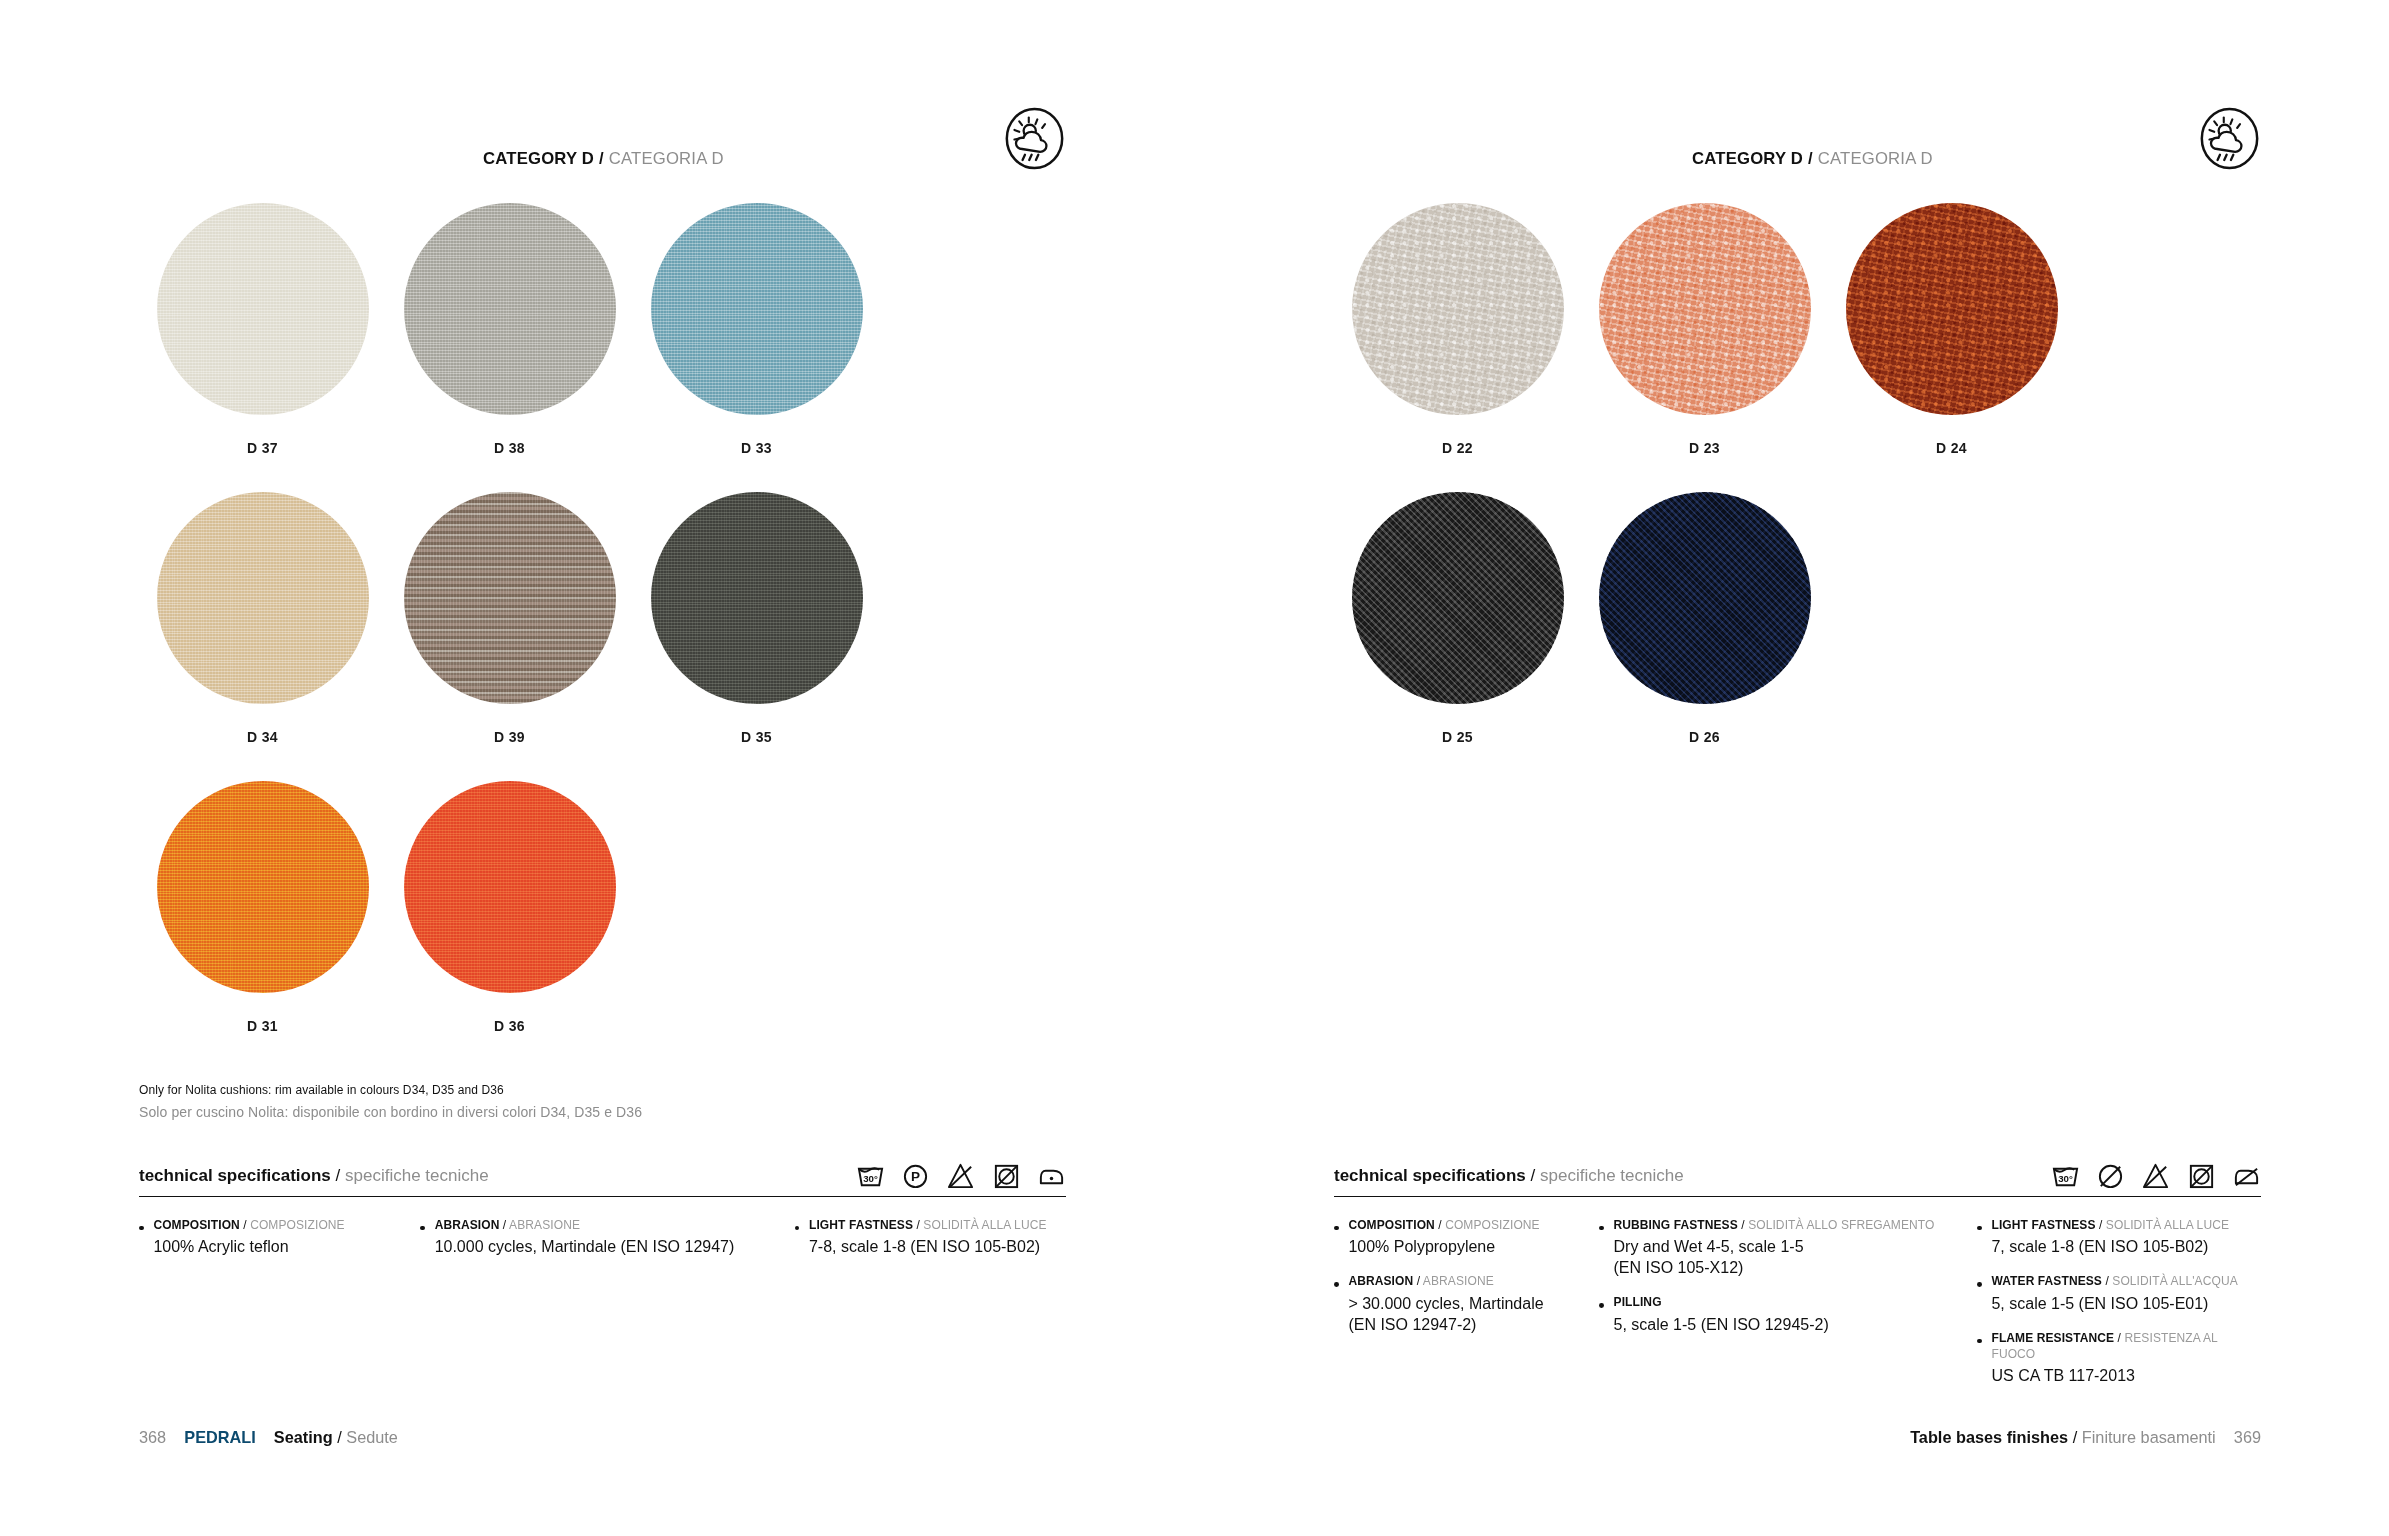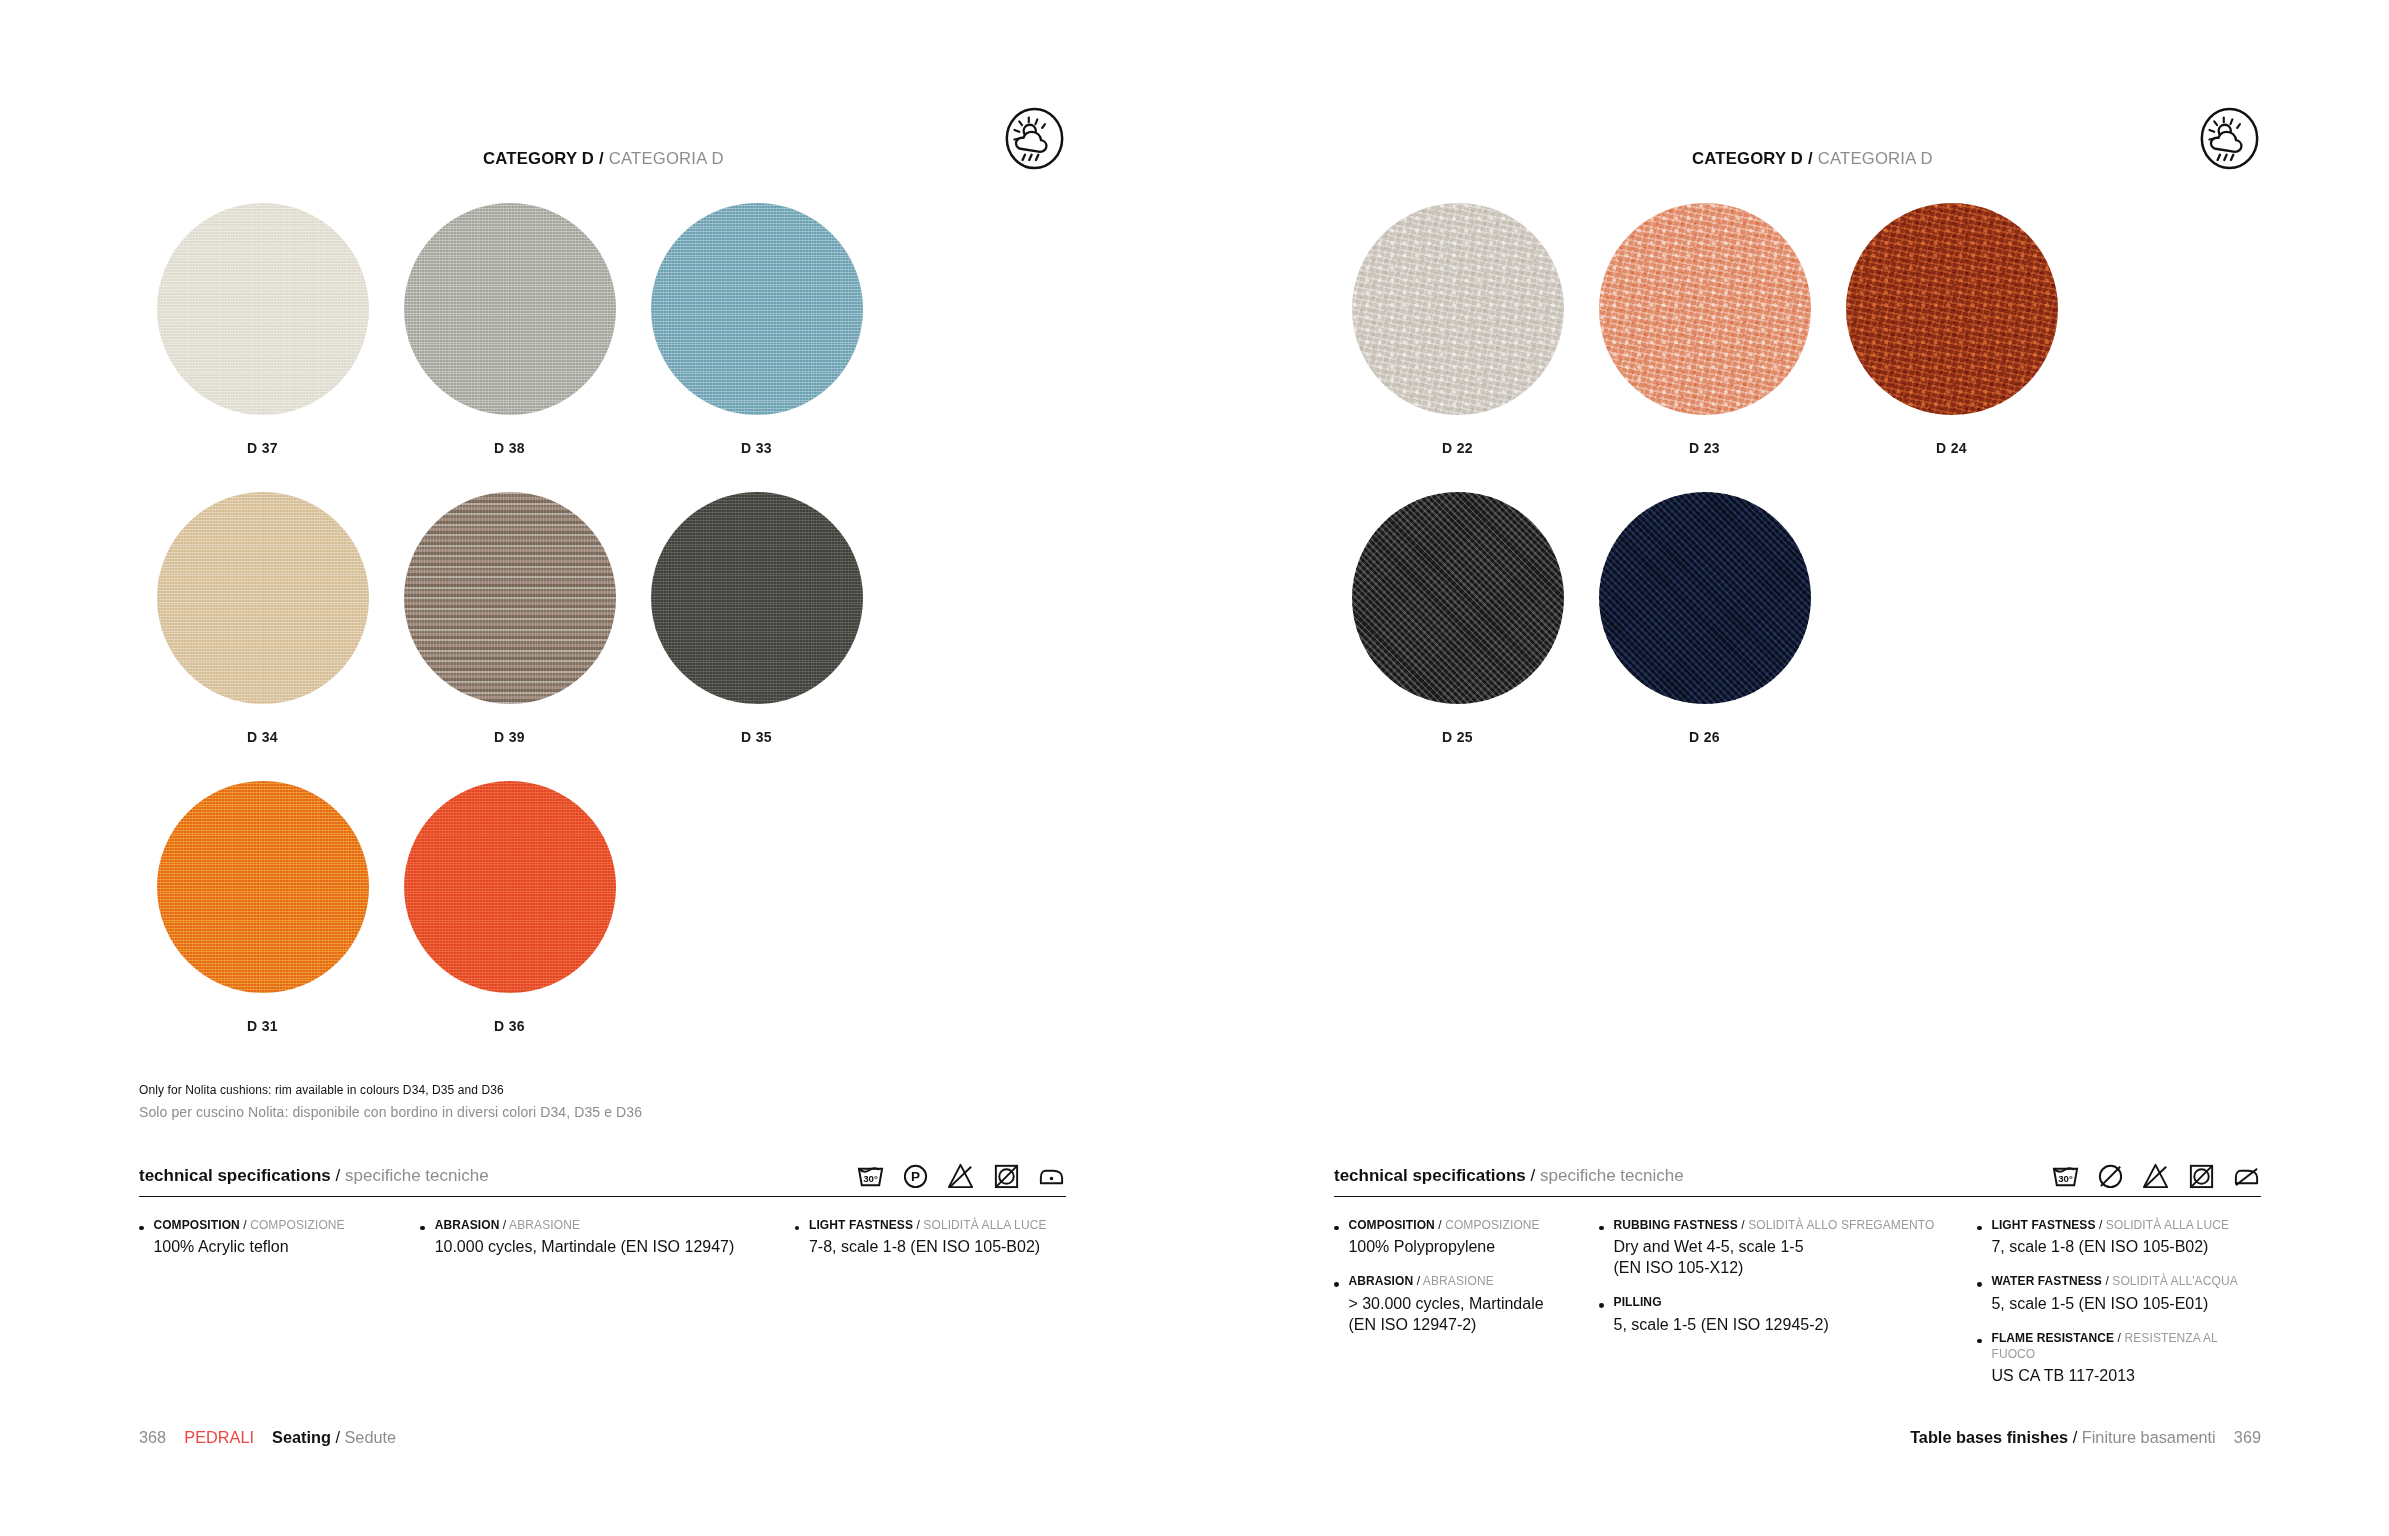--- a/index.html
+++ b/index.html
@@ -102,21 +102,21 @@
   .spectxt { }
   .speclbl { font-size: 12px; letter-spacing: 0.1px; line-height: 1.3; }
   .speclbl .en { font-weight: 700; color: #111; }
   .speclbl .sl { font-weight: 400; color: #111; }
   .speclbl .it { font-weight: 400; color: #9a9a9a; }
   .specval { font-size: 16px; font-weight: 400; color: #111; line-height: 1.3; margin-top: 3.8px; white-space: pre-line; }
 
   
   .foot { position: absolute; bottom: 89px; font-size: 16.3px; white-space: nowrap; }
   .foot .num { color: #8d8d8d; font-weight: 400; }
-  .foot .brand { font-weight: 400; color: #ef4444; margin-top: 26px; }
+  .foot .brand { font-weight: 700; color: #0c4a6e; margin-top: 26px; }
   .foot .b { font-weight: 700; color: #111; }
   .foot .sep { font-weight: 400; color: #111; }
   .foot .i { font-weight: 400; color: #8d8d8d; }
   .page-left .foot  { left: 139px; }
   .page-right .foot { right: 129px; }
 </style>
 </head>
 <body>
 
 <div class="spread">

